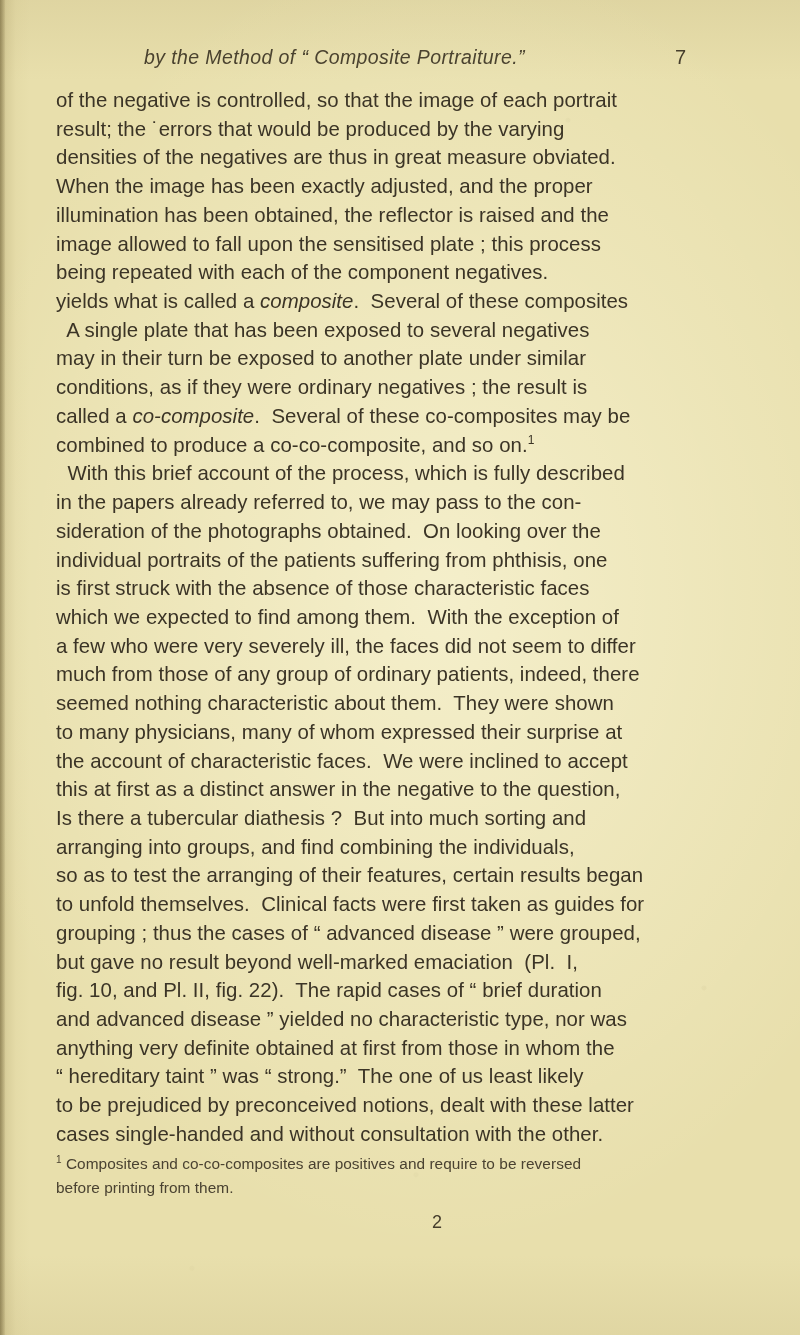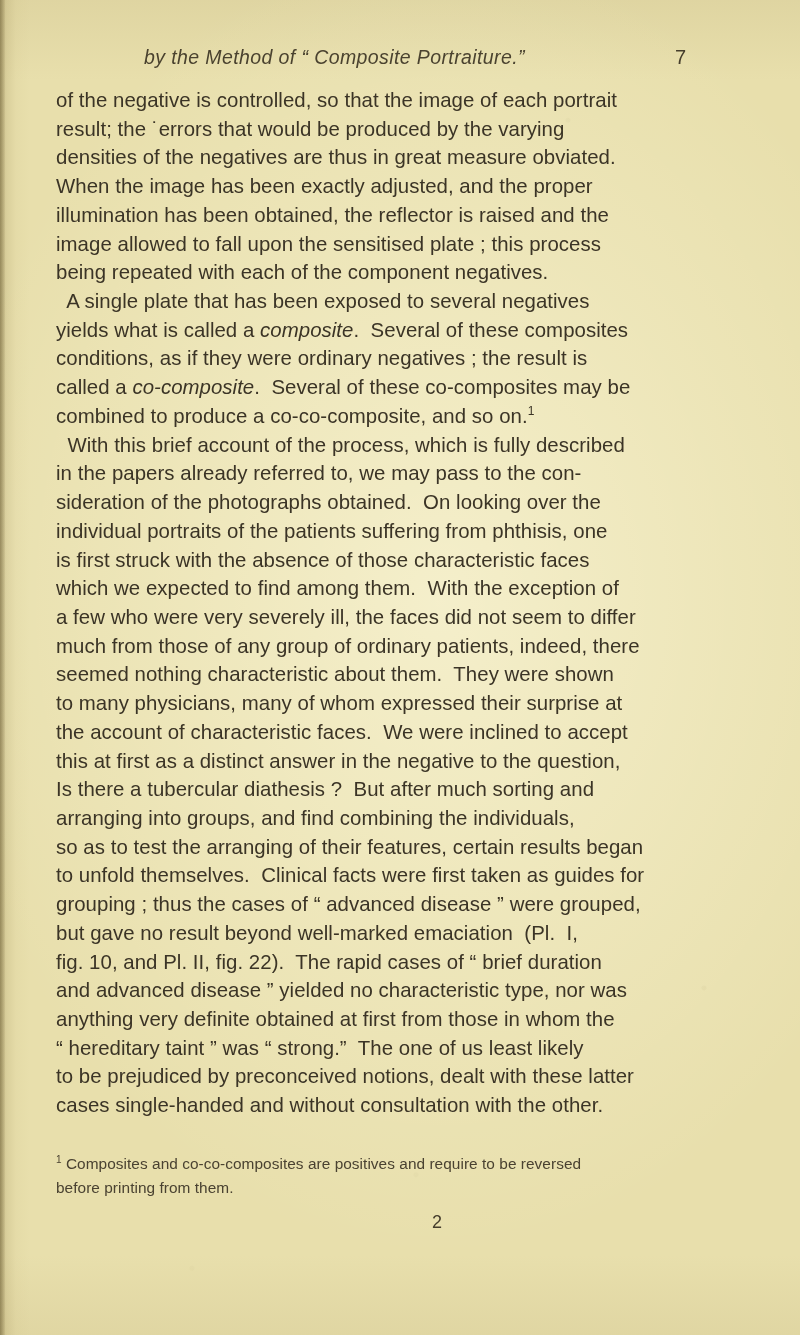--- a/index.html
+++ b/index.html
@@ -136,38 +136,39 @@
   </div>
 
   <div class="body" id="body-text">
       <div class="ln">of the negative is controlled, so that the image of each portrait</div>
       <div class="ln">result; the ˙errors that would be produced by the varying</div>
       <div class="ln">densities of the negatives are thus in great measure obviated.</div>
       <div class="ln">When the image has been exactly adjusted, and the proper</div>
       <div class="ln">illumination has been obtained, the reflector is raised and the</div>
       <div class="ln">image allowed to fall upon the sensitised plate ; this process</div>
       <div class="ln">being repeated with each of the component negatives.</div>
+      <div class="ln">yields what is called a <i>composite</i>.  Several of these composites</div>
       <div class="ln">  A single plate that has been exposed to several negatives</div>
-      <div class="ln">yields what is called a <i>composite</i>.  Several of these composites</div>
+      <div class="ln">may in their turn be exposed to another plate under similar</div>
       <div class="ln">conditions, as if they were ordinary negatives ; the result is</div>
       <div class="ln">called a <i>co-composite</i>.  Several of these co-composites may be</div>
       <div class="ln">combined to produce a co-co-composite, and so on.<sup>1</sup></div>
       <div class="ln">  With this brief account of the process, which is fully described</div>
       <div class="ln">in the papers already referred to, we may pass to the con-</div>
       <div class="ln">sideration of the photographs obtained.  On looking over the</div>
       <div class="ln">individual portraits of the patients suffering from phthisis, one</div>
       <div class="ln">is first struck with the absence of those characteristic faces</div>
       <div class="ln">which we expected to find among them.  With the exception of</div>
       <div class="ln">a few who were very severely ill, the faces did not seem to differ</div>
       <div class="ln">much from those of any group of ordinary patients, indeed, there</div>
       <div class="ln">seemed nothing characteristic about them.  They were shown</div>
       <div class="ln">to many physicians, many of whom expressed their surprise at</div>
       <div class="ln">the account of characteristic faces.  We were inclined to accept</div>
       <div class="ln">this at first as a distinct answer in the negative to the question,</div>
-      <div class="ln">Is there a tubercular diathesis ?  But after much sorting and</div>
+      <div class="ln">Is there a tubercular diathesis ?  But into much sorting and</div>
       <div class="ln">arranging into groups, and find combining the individuals,</div>
       <div class="ln">so as to test the arranging of their features, certain results began</div>
       <div class="ln">to unfold themselves.  Clinical facts were first taken as guides for</div>
       <div class="ln">grouping ; thus the cases of “ advanced disease ” were grouped,</div>
       <div class="ln">but gave no result beyond well-marked emaciation  (Pl.  I,</div>
       <div class="ln">fig. 10, and Pl. II, fig. 22).  The rapid cases of “ brief duration</div>
       <div class="ln">and advanced disease ” yielded no characteristic type, nor was</div>
       <div class="ln">anything very definite obtained at first from those in whom the</div>
       <div class="ln">“ hereditary taint ” was “ strong.”  The one of us least likely</div>
       <div class="ln">to be prejudiced by preconceived notions, dealt with these latter</div>

